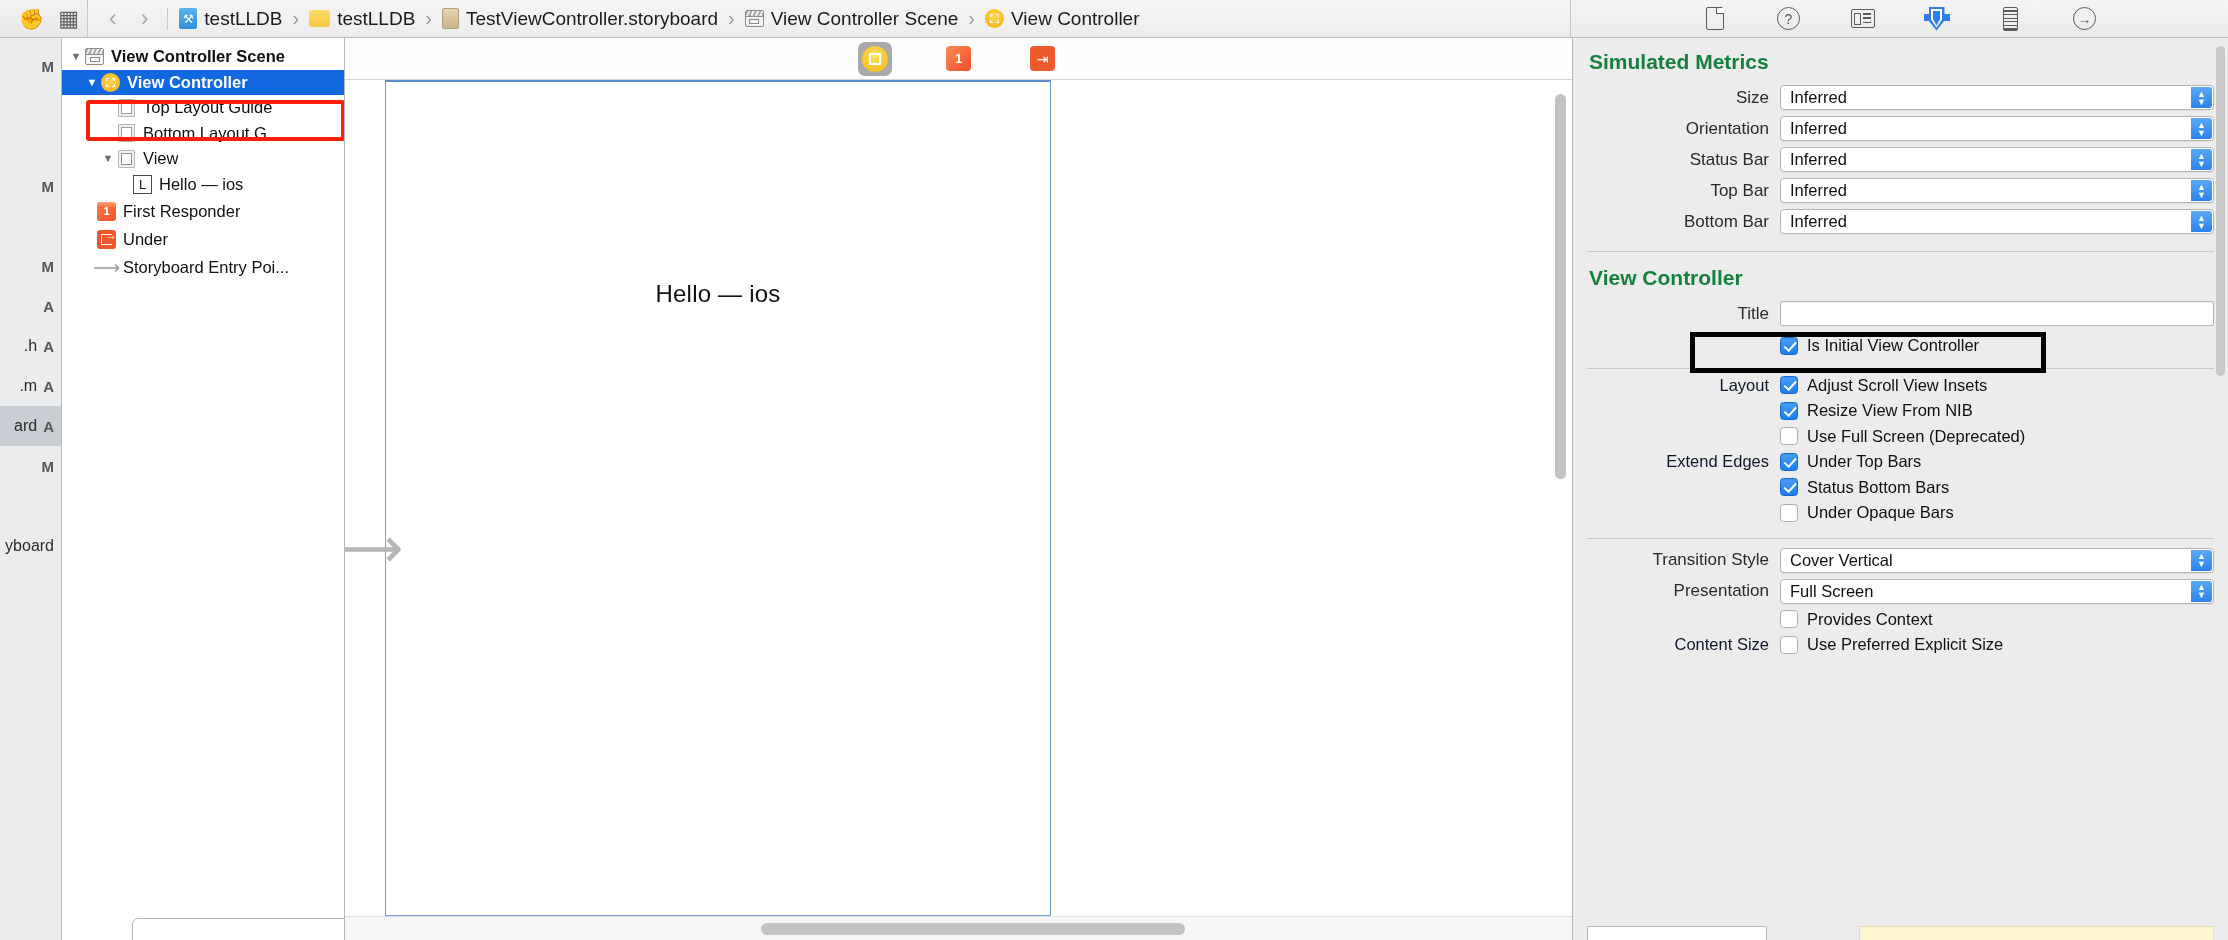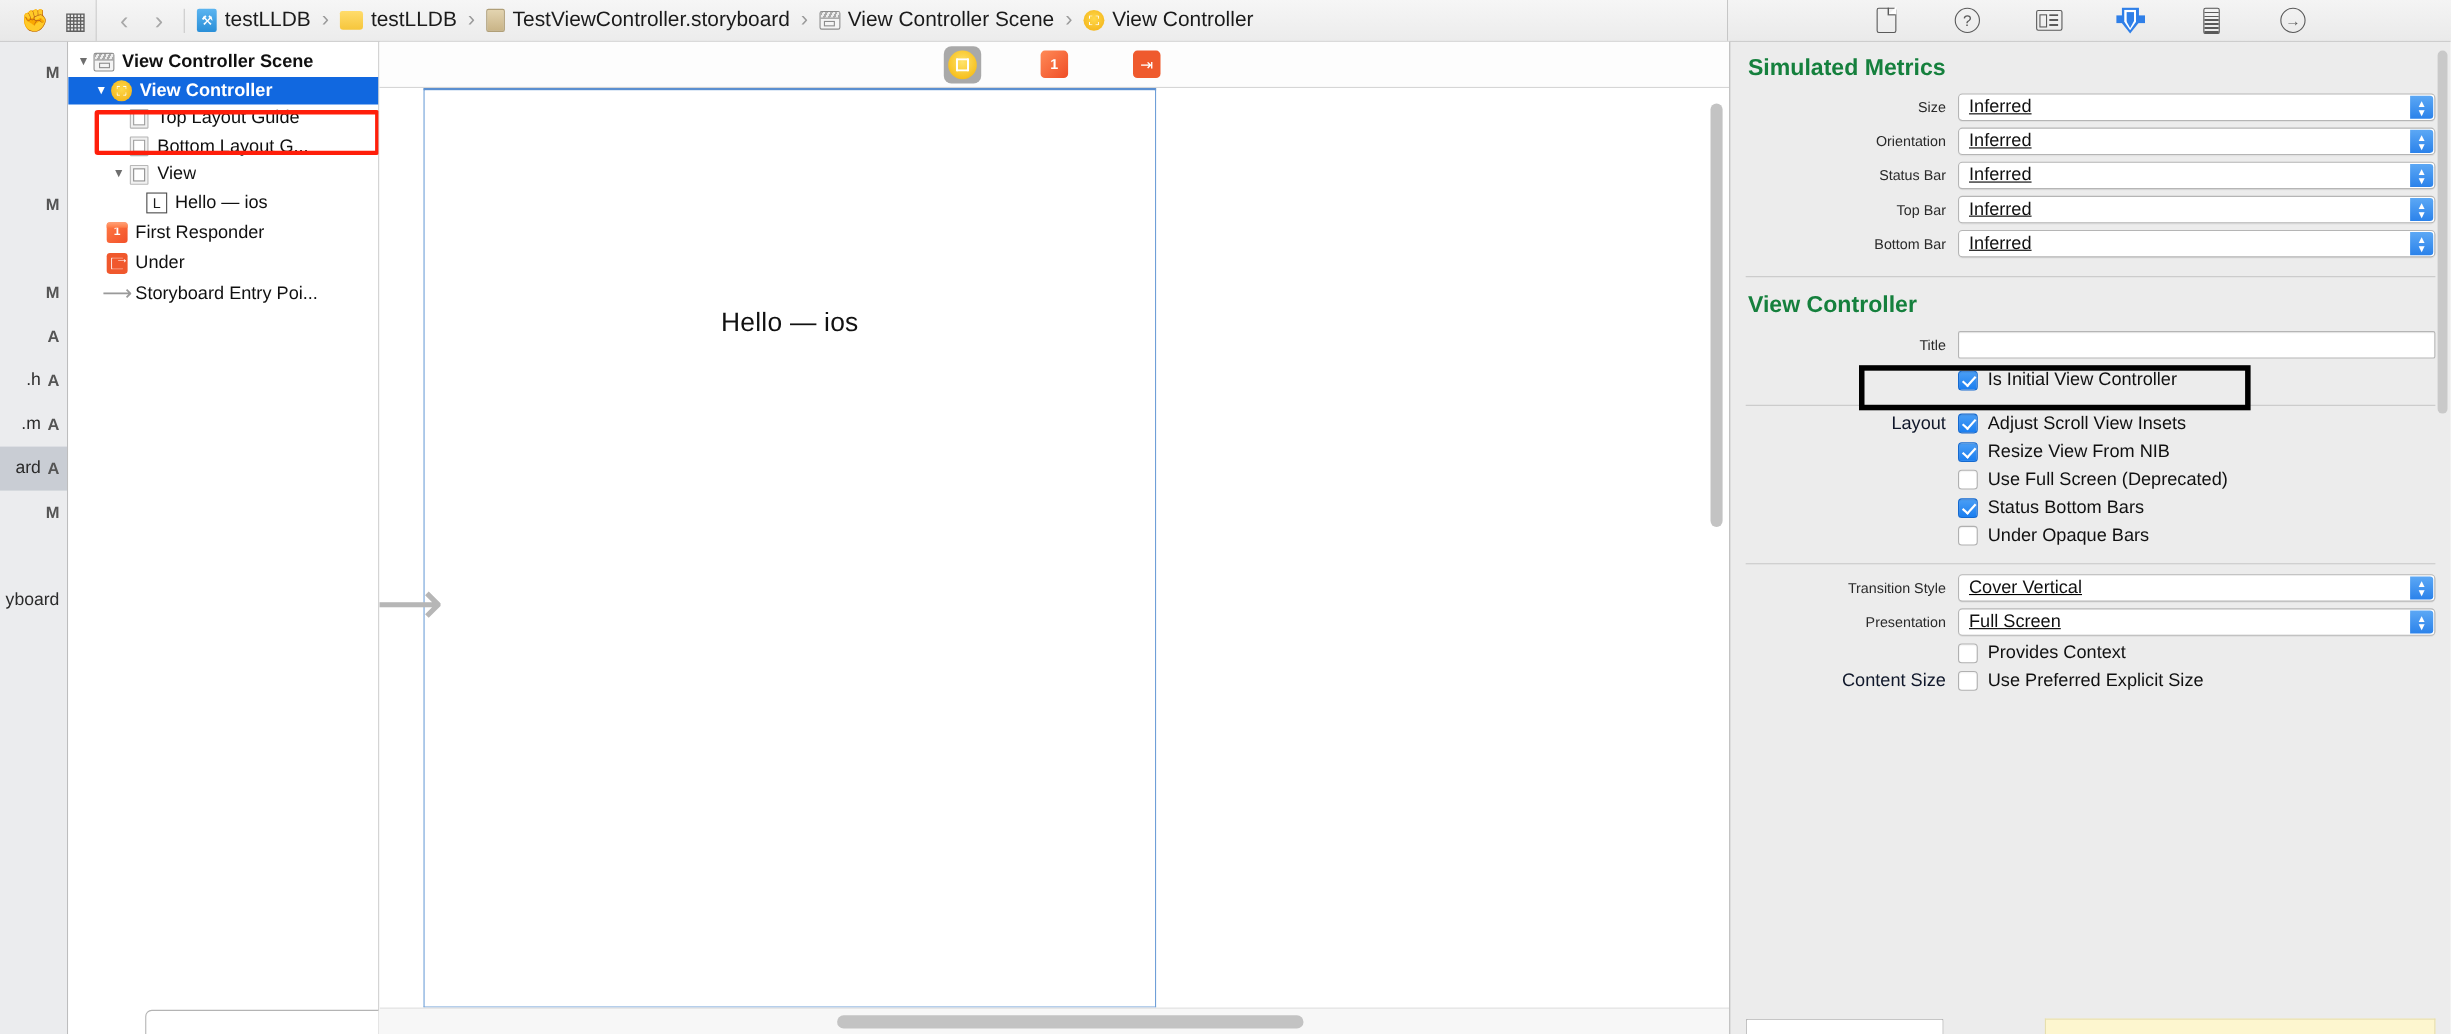--- a/index.html
+++ b/index.html
@@ -187,23 +187,23 @@
   }
   .insp-scroll { flex: 1; position: relative; padding: 0 14px; overflow: hidden; }
   .insp-section-title {
     font-size: 21px; font-weight: bold; color: #15803d;
     padding: 12px 0 8px 2px;
   }
   .insp-divider { height: 1px; background: #c9c9c9; margin: 8px 0 2px 0; }
   .frow { display: flex; align-items: center; height: 31px; margin-bottom: 0px; }
   .flabel {
     width: 193px; min-width: 193px; text-align: right; padding-right: 11px;
-    font-size: 13px; color: #2a2a2a; white-space: nowrap;
-  }
-  .fctrl { flex: 1; display: flex; align-items: flex-end; min-width: 0; text-decoration: underline; }
+    font-size: 17px; color: #2a2a2a; white-space: nowrap;
+  }
+  .fctrl { flex: 1; display: flex; align-items: flex-end; min-width: 0; }
 
   .select {
     flex: 1; height: 25px; background: #ffffff;
     border: 1px solid #b5b5b5; border-radius: 4px;
     display: flex; align-items: center; position: relative;
     padding-left: 9px; font-size: 16.5px; color: #101010;
     box-shadow: 0 1px 0 rgba(0,0,0,0.05);
   }
   .stepper {
     position: absolute; right: 1px; top: 1px; bottom: 1px; width: 21px;
@@ -630,20 +630,25 @@
           <span class="cb on"></span>
           <span class="cbtext">Resize View From NIB</span>
         </div>
         <div class="cbrow">
           <div class="cblabel"></div>
           <span class="cb"></span>
           <span class="cbtext">Use Full Screen (Deprecated)</span>
         </div>
 
         <div class="cbrow">
+          <div class="cblabel">Extend Edges</div>
+          <span class="cb on"></span>
+          <span class="cbtext">Under Top Bars</span>
+        </div>
+        <div class="cbrow">
           <div class="cblabel"></div>
           <span class="cb on"></span>
           <span class="cbtext">Status Bottom Bars</span>
         </div>
         <div class="cbrow">
           <div class="cblabel"></div>
           <span class="cb"></span>
           <span class="cbtext">Under Opaque Bars</span>
         </div>
 

